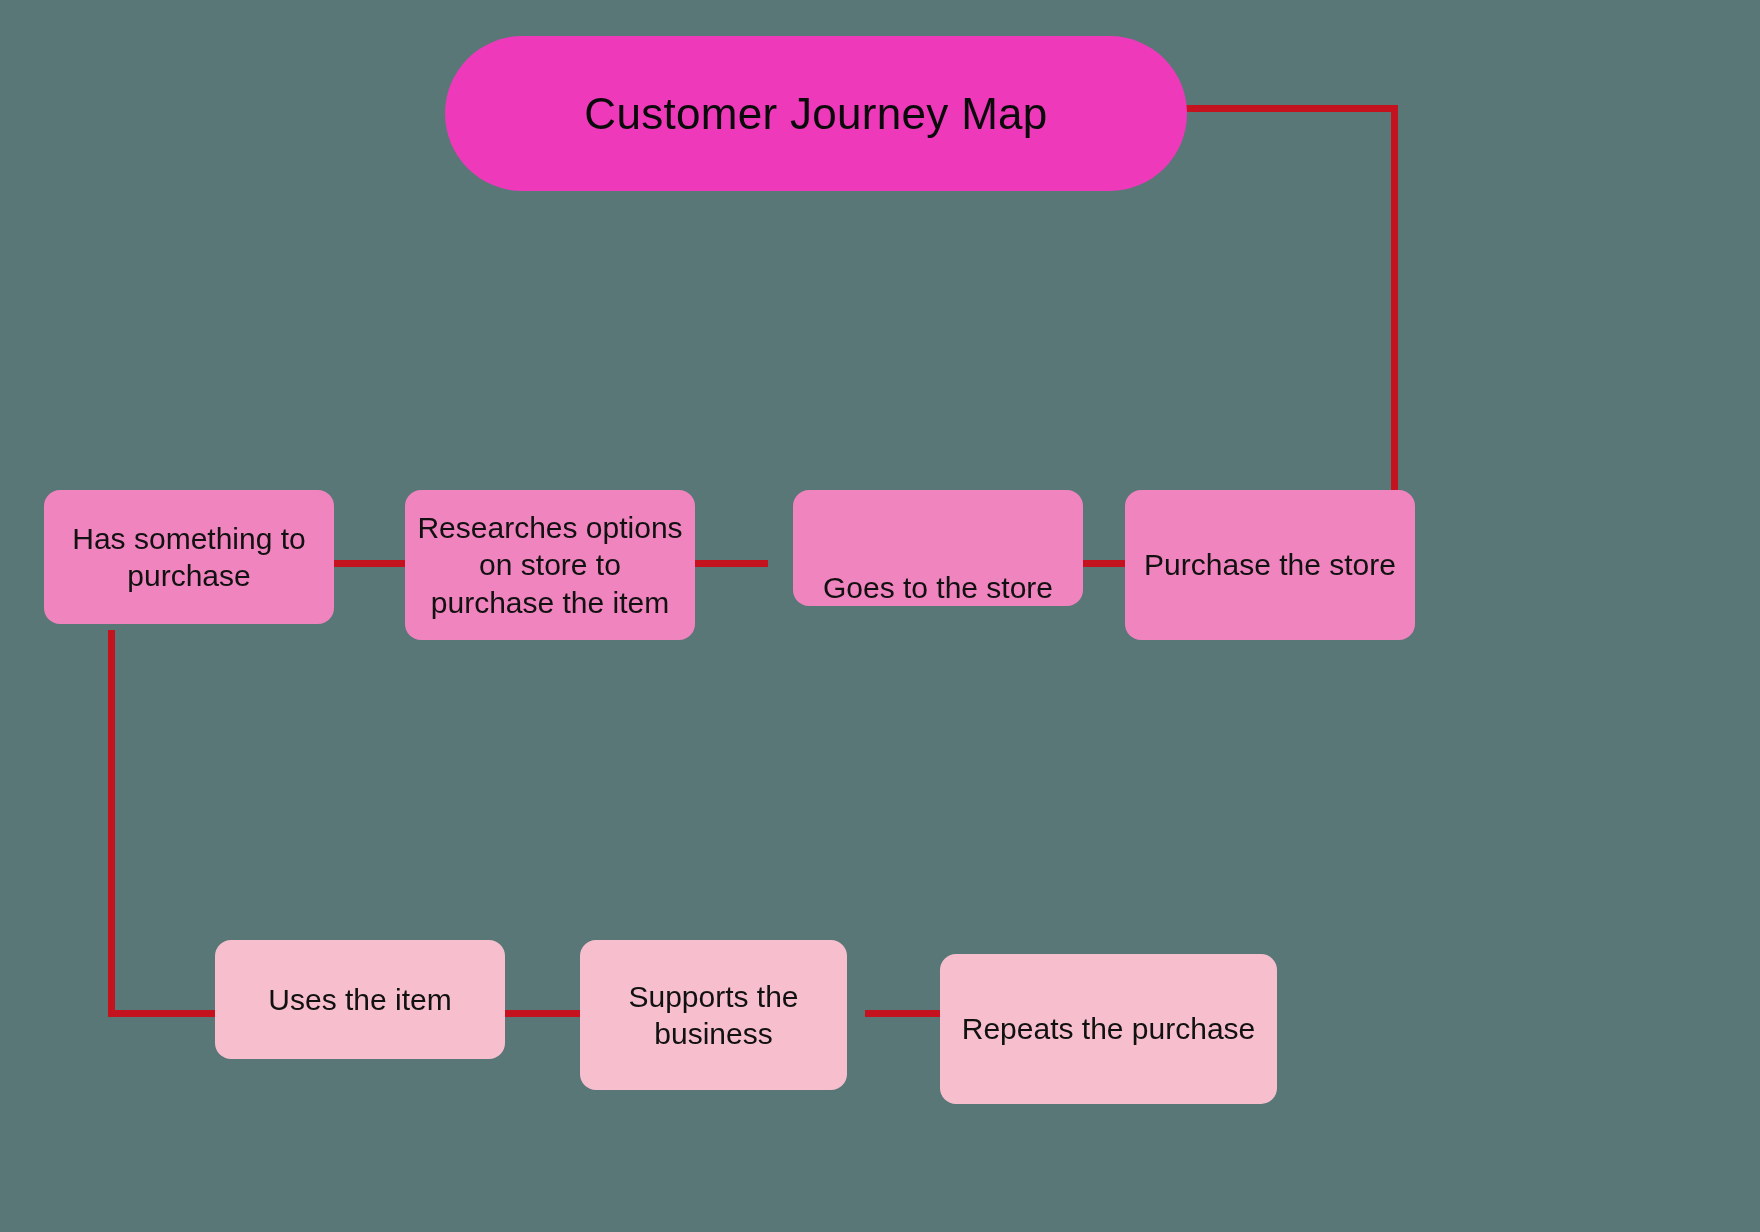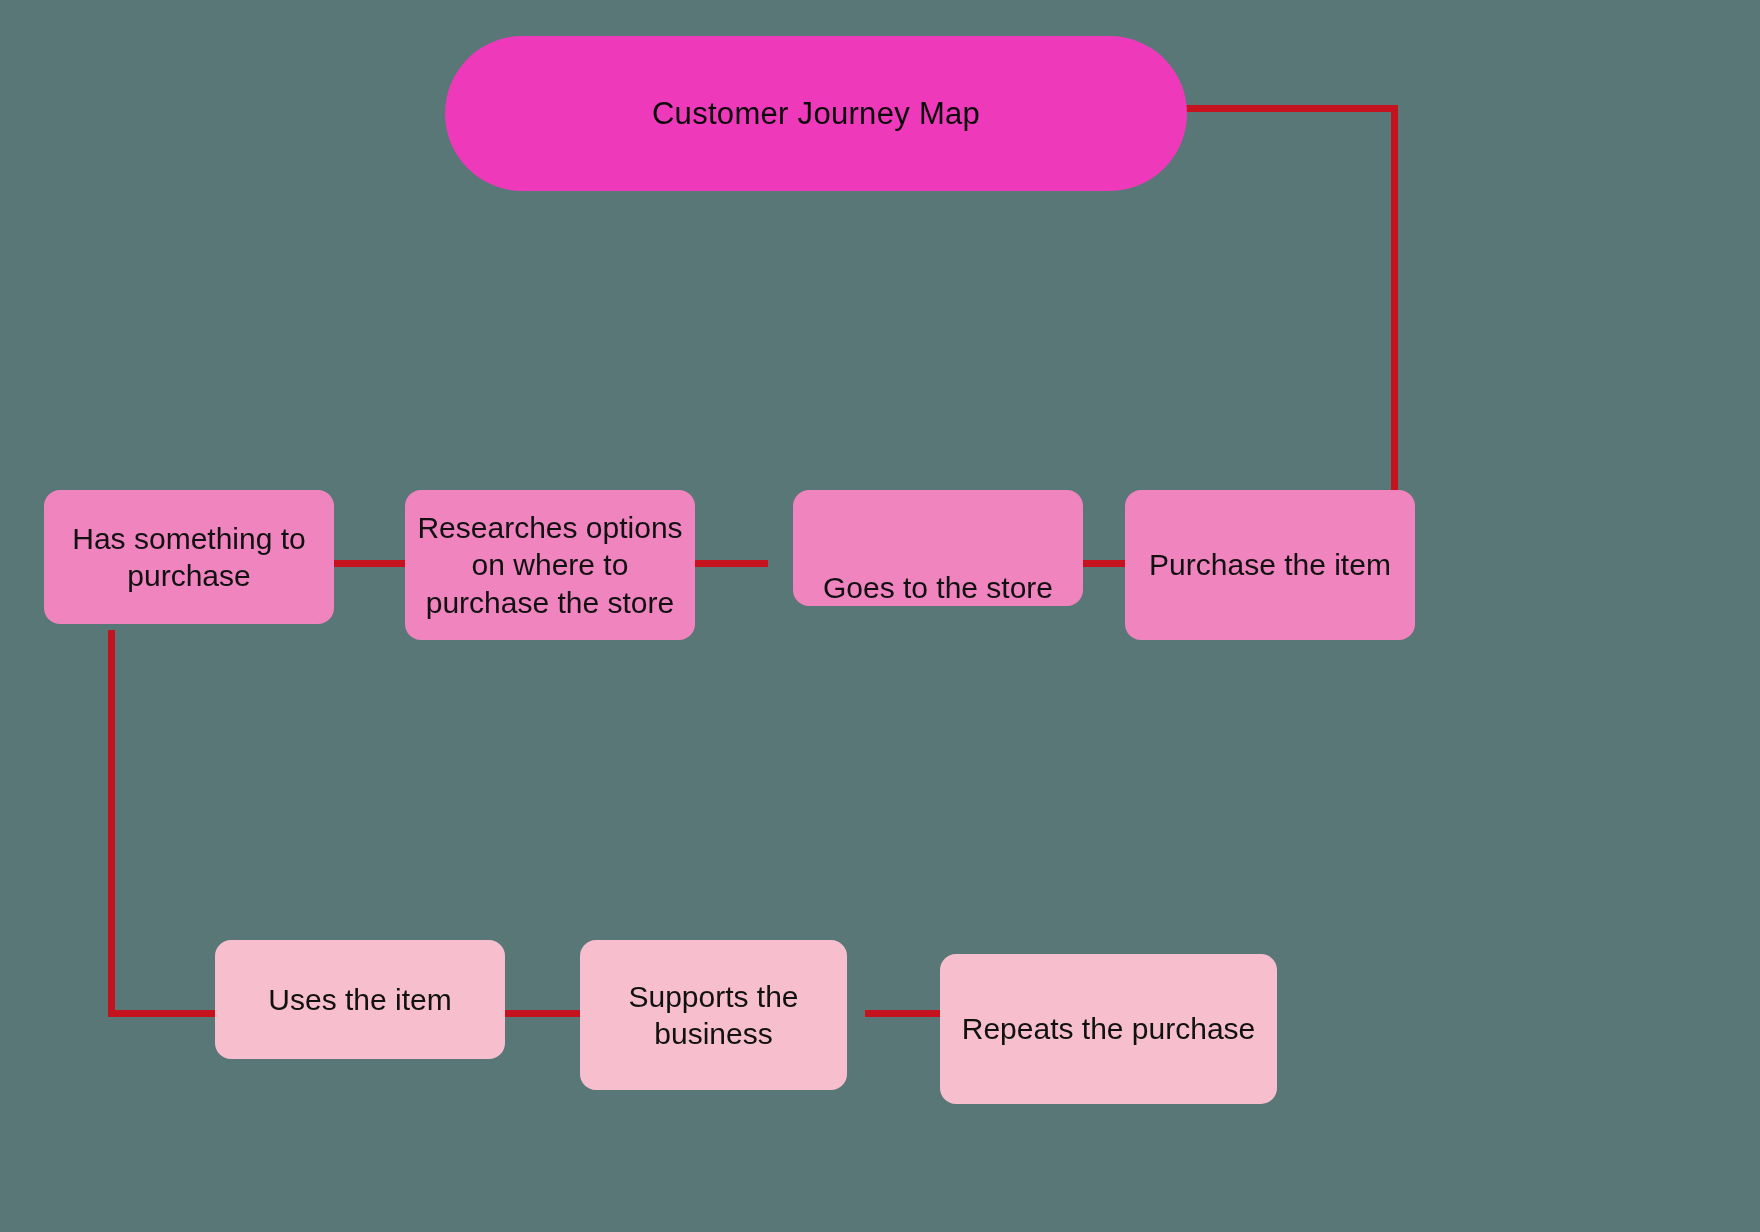--- a/index.html
+++ b/index.html
@@ -16,21 +16,21 @@
     background:#c4121e;
   }
   .title-pill {
     position:absolute;
     background:#ef39bb;
     border-radius:100px;
     display:flex;
     align-items:center;
     justify-content:center;
     color:#0a0a0a;
-    font-size:31px;
+    font-size:44px;
     font-weight:400;
     letter-spacing:0.3px;
   }
   .step {
     position:absolute;
     border-radius:16px;
     display:flex;
     align-items:center;
     justify-content:center;
     text-align:center;
@@ -66,27 +66,27 @@
 <div class="connector" style="left:865px; top:1010px; width:80px; height:7px;"></div>
 
 <div class="title-pill" style="left:445px; top:36px; width:742px; height:155px;">
   <span>Customer Journey Map</span>
 </div>
 
 <div class="step dark" style="left:44px;  top:490px; width:290px; height:134px;">
   <span>Has something to purchase</span>
 </div>
 <div class="step dark" style="left:405px; top:490px; width:290px; height:150px;">
-  <span>Researches options on where to purchase the store</span>
+  <span>Researches options on store to purchase the item</span>
 </div>
 <div class="step dark" style="left:793px; top:490px; width:290px; height:116px;align-items:flex-end;">
   <span>Goes to the store</span>
 </div>
 <div class="step dark" style="left:1125px; top:490px; width:290px; height:150px;">
-  <span>Purchase the item</span>
+  <span>Purchase the store</span>
 </div>
 
 <div class="step light" style="left:215px; top:940px; width:290px; height:119px;">
   <span>Uses the item</span>
 </div>
 <div class="step light" style="left:580px; top:940px; width:267px; height:150px;">
   <span>Supports the business</span>
 </div>
 <div class="step light" style="left:940px; top:940px; width:337px; height:150px;margin-top:14px;">
   <span>Repeats the purchase</span>

